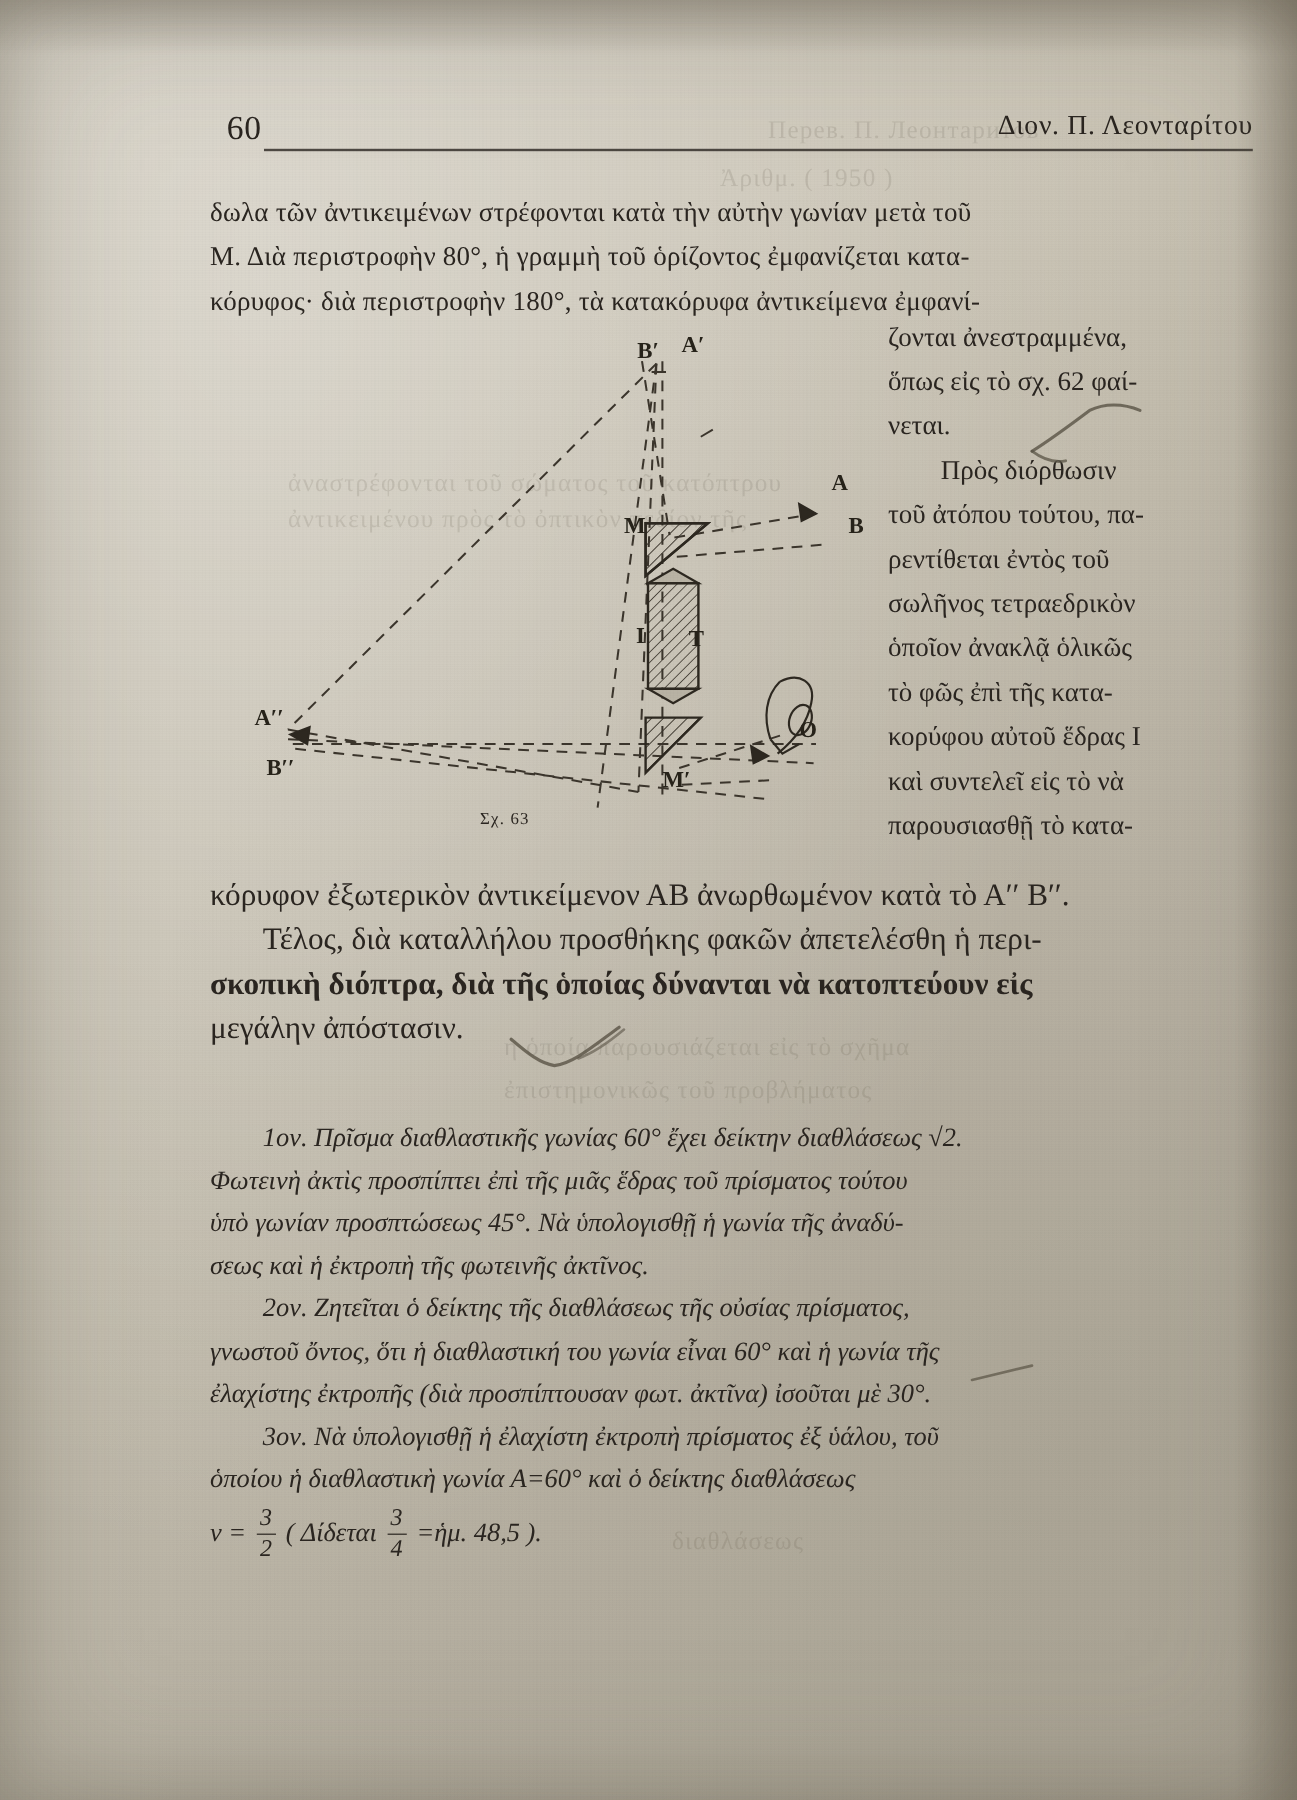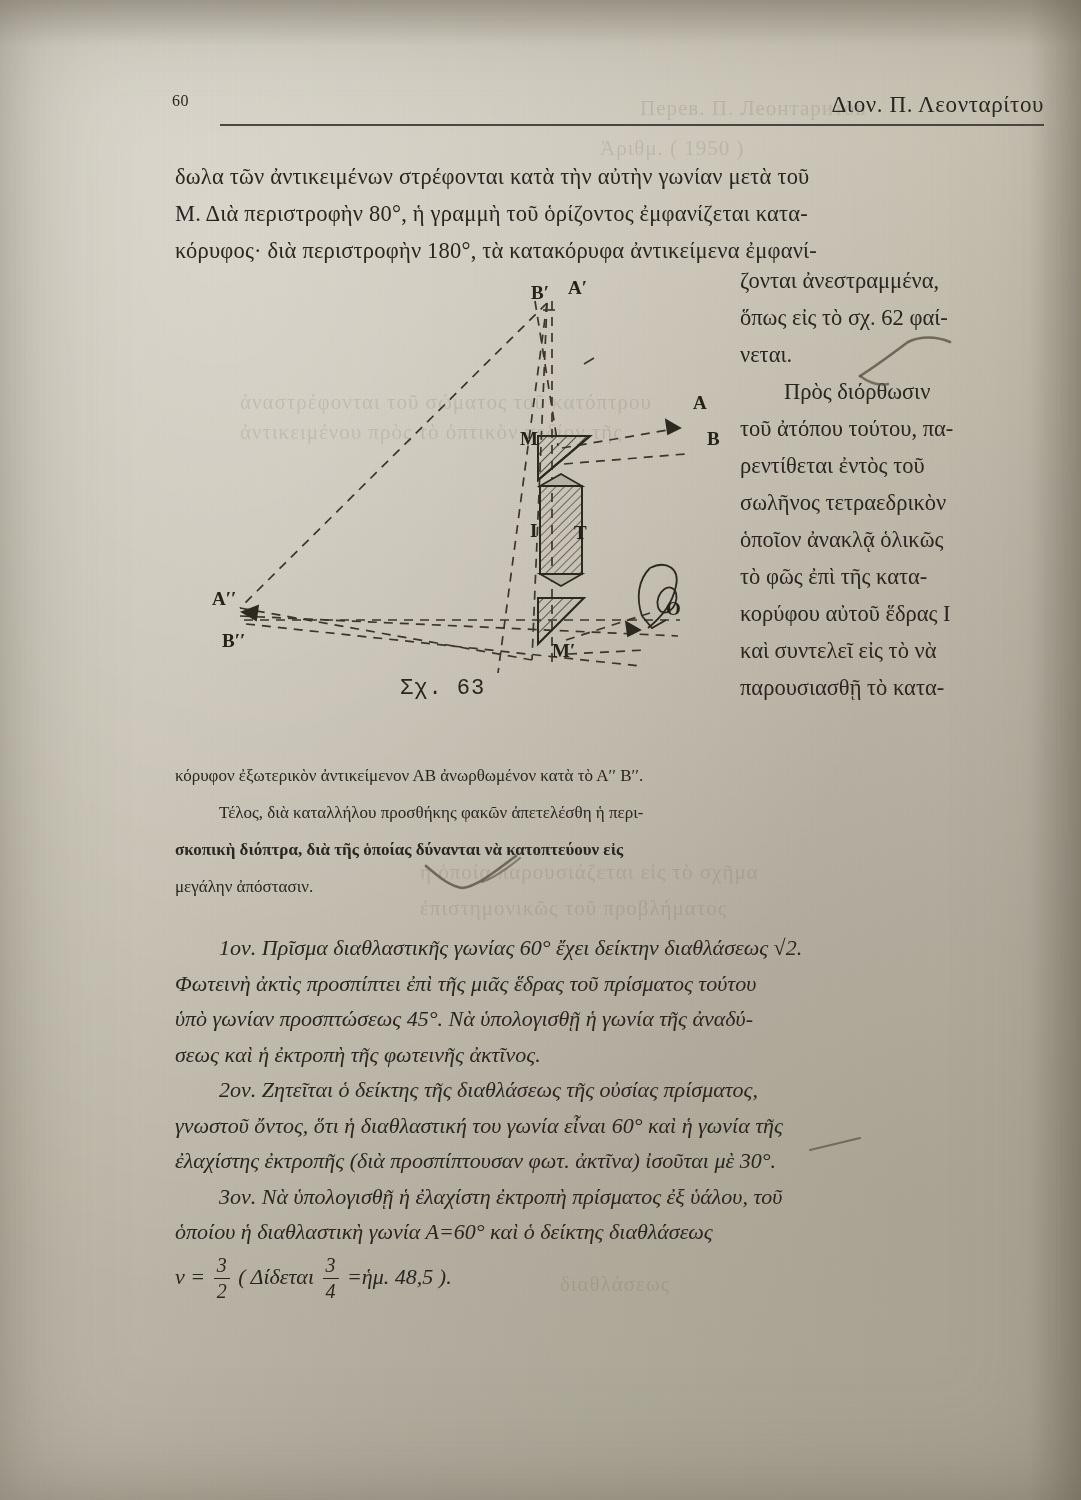--- a/index.html
+++ b/index.html
@@ -50,23 +50,23 @@
   
   .header {
     position: absolute;
     left: 172px;
     top: 92px;
     width: 872px;
     height: 40px;
   }
   .header .pageno {
     position: absolute;
-    left: 0;
+    left: 17px;
     top: 0;
-    font-size: 16px;
+    font-size: 28px;
     letter-spacing: 0.5px;
   }
   .header .runtitle {
     position: absolute;
     right: 0;
     top: 0;
     font-size: 23px;
     letter-spacing: 0.6px;
   }
   .header .rule {
@@ -100,23 +100,22 @@
     text-align: justify;
   }
   .rightcol .l { display: block; }
   .rightcol .bold { font-weight: bold; }
 
   .afterfig {
     position: absolute;
     left: 175px;
     top: 727px;
     width: 868px;
-    font-size: 17px;
+    font-size: 26px;
     line-height: 37px;
-    margin-top: 30px;
   }
   .afterfig .l { display: block; white-space: nowrap; }
   .afterfig .bold { font-weight: bold; }
 
   .sectitle {
     position: absolute;
     left: 345px;
     top: 884px;
     font-size: 23px;
     font-style: italic;
@@ -155,23 +154,22 @@
     position: absolute;
     left: 180px;
     top: 268px;
     width: 540px;
     height: 450px;
   }
   .figcaption {
     position: absolute;
     left: 400px;
     top: 676px;
-    font-size: 22px;
+    font-size: 14px;
     letter-spacing: 1px;
-    font-family: Liberation Mono, monospace;
   }
   .figlabel {
     position: absolute;
     font-size: 19px;
     font-weight: bold;
     color: #262219;
   }
   .pencil {
     position: absolute;
     pointer-events: none;

